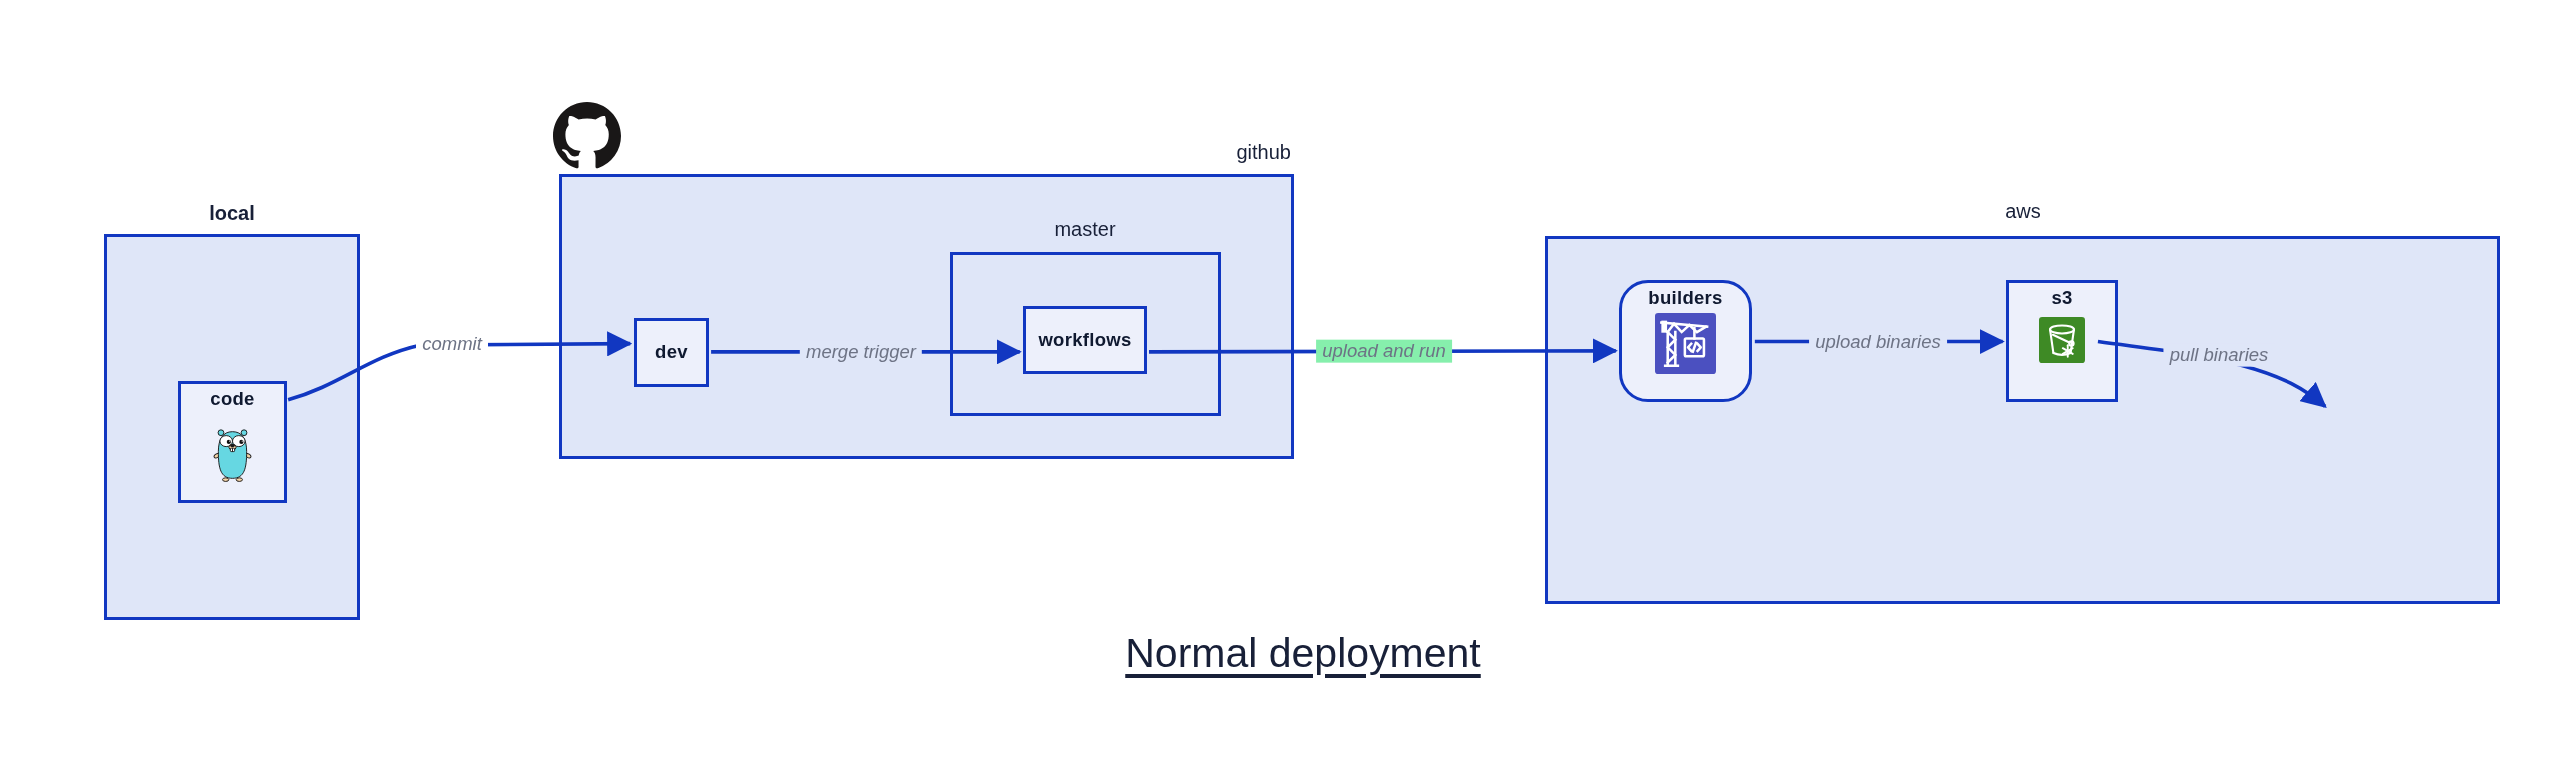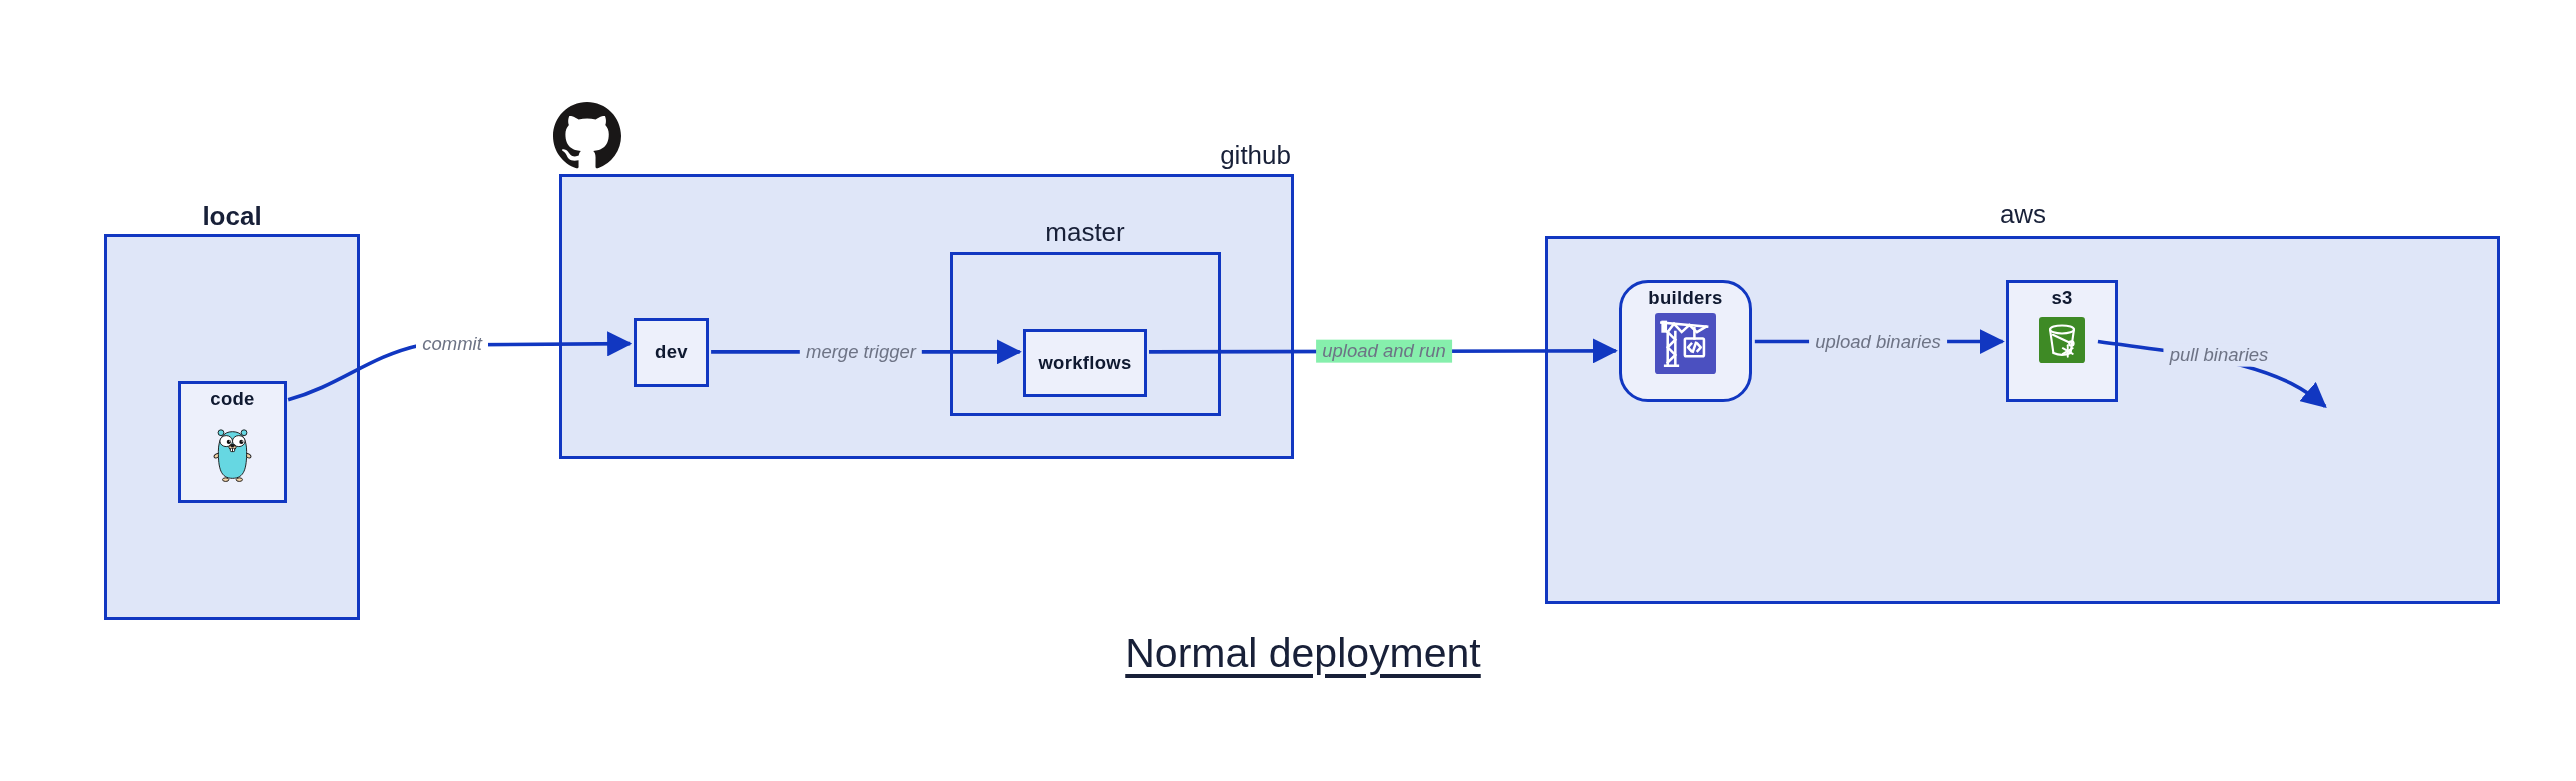--- a/index.html
+++ b/index.html
@@ -14,39 +14,39 @@
     background:var(--group-fill,#dfe6f8);
     border:3.6px solid var(--stroke-blue,#1137c1);
   }
   #g-local  {left:104px; top:234px; width:256px;  height:386px;}
   #g-github {left:559px;top:174px; width:735px; height:285px;}
   #g-master {left:950px;top:252px; width:271px;  height:164px;}
   #g-aws    {left:1545px;top:236px; width:955px; height:368px;}
 
   
   .gtitle{
-    position:absolute;z-index:2;line-height:1;font-size:26px;
+    position:absolute;z-index:2;line-height:1;font-size:20px;
     color:var(--heading-navy,#182038);white-space:nowrap;
   }
   .t-local {left:232px; top:203px;transform:translateX(-50%);font-weight:700;}
   .t-github{left:1291px;top:142px;transform:translateX(-100%);}
   .t-master{left:1085px;top:219px;transform:translateX(-50%);}
   .t-aws   {left:2023px;top:201px;transform:translateX(-50%);}
 
   
   .node{
     position:absolute;box-sizing:border-box;z-index:3;
     background:var(--node-fill,#edf0fb);
     border:3.6px solid var(--stroke-blue,#1137c1);
     display:flex;flex-direction:column;align-items:center;
   }
   .node.center{justify-content:center;}
   #n-code     {left:178px; top:381px;width:109px;height:122px;gap:12px;}
   #n-dev      {left:634px;top:318px;width:75px;height:69px;}
-  #n-workflows{left:1023px;top:329px;width:124px;height:68px;}
+  #n-workflows{left:1023px;top:306px;width:124px;height:68px;}
   #n-builders {left:1619px;top:280px;width:133px;height:122px;border-radius:29px;}
   #n-s3       {left:2006px;top:280px;width:112px;height:122px;}
   #n-ec2      {left:2329px;top:381px;width:98px;height:123px;}
   .nlabel{
     font-weight:700;font-size:18.5px;line-height:1.1;
     color:var(--label-navy,#0f1930);letter-spacing:0.3px;
   }
   .node.top .nlabel{margin-top:5.2px;}
 
   

